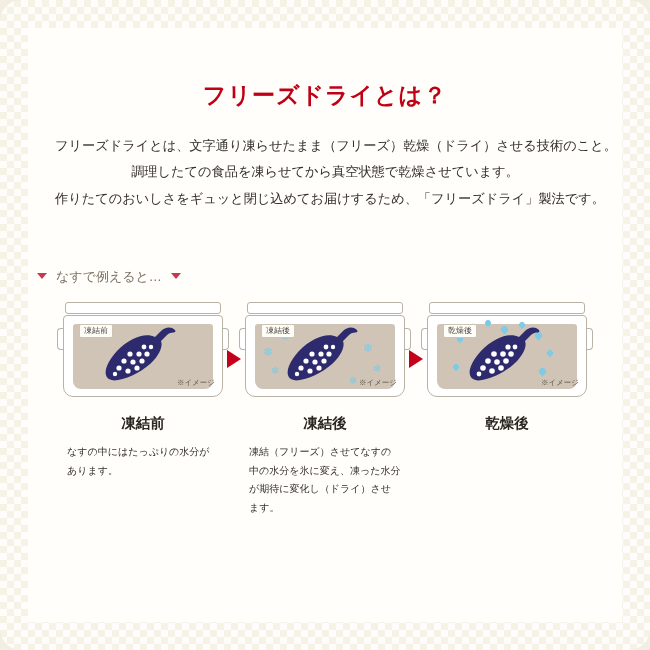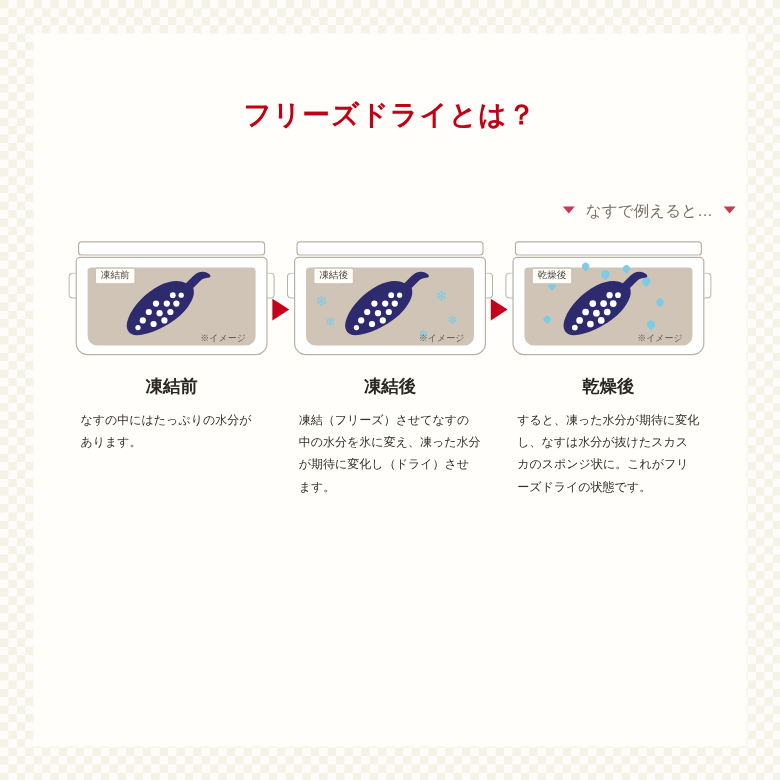--- a/index.html
+++ b/index.html
@@ -18,20 +18,21 @@
     position: relative;
     width: 650px;
     height: 650px;
     box-sizing: border-box;
     background-color: #f5f2e6;
     background-image:
       linear-gradient(45deg, rgba(255,255,255,0.85) 25%, transparent 25%, transparent 75%, rgba(255,255,255,0.85) 75%),
       linear-gradient(45deg, rgba(255,255,255,0.85) 25%, transparent 25%, transparent 75%, rgba(255,255,255,0.85) 75%);
     background-size: 14px 14px;
     background-position: 0 0, 7px 7px;
+    border-radius: 21px;
   }
   #inner-card {
     position: absolute;
     left: 28px;
     top: 28px;
     width: 594px;
     height: 594px;
     background: #fffefb;
     box-sizing: border-box;
   }
@@ -48,21 +49,21 @@
     width: 540px;
     text-align: center;
     color: #332f2a;
     font-size: 13.2px;
     line-height: 2.0;
   }
   .lead div { white-space: nowrap; }
 
   .example-label {
     margin-top: 56px;
-    text-align: right;
+    text-align: left;
     color: #7a6f60;
     font-size: 13px;
     position: relative;
   }
   .example-label .arrow-down {
     display: inline-block;
     width: 0; height: 0;
     border-left: 5px solid transparent;
     border-right: 5px solid transparent;
     border-top: 6px solid #c53a52;
@@ -138,21 +139,21 @@
     border: 1px solid #cbc3b4;
     border-radius: 2px;
     font-size: 8px;
     color: #4a443c;
     padding: 2px 4px;
     line-height: 1;
     z-index: 4;
   }
   .img-note {
     position: absolute;
-    right: 18px;
+    right: 8px;
     bottom: 12px;
     font-size: 7.5px;
     color: #5c564d;
     z-index: 4;
   }
 
   
   .eggplant {
     position: absolute;
     left: 34px;
@@ -208,20 +209,25 @@
   }
 </style>
 </head>
 <body>
 
 <div id="page">
   <div id="inner-card">
 
     <div class="title">フリーズドライとは？</div>
 
+    <div class="lead">
+      <div>フリーズドライとは、文字通り凍らせたまま（フリーズ）乾燥（ドライ）させる技術のこと。</div>
+      <div>調理したての食品を凍らせてから真空状態で乾燥させています。</div>
+      <div>作りたてのおいしさをギュッと閉じ込めてお届けするため、「フリーズドライ」製法です。</div>
+    </div>
 
     <div class="example-label">
       <span class="arrow-down"></span><span>なすで例えると…</span><span class="arrow-down"></span>
     </div>
 
     <div class="panels">
 
       <div class="panel">
         <div class="tray">
           <div class="tray-handle-l"></div>
@@ -331,18 +337,17 @@
                 <circle cx="42" cy="30" r="2.8"></circle>
                 <circle cx="50" cy="30" r="2.8"></circle>
               <circle cx="47" cy="23" r="2.6"></circle>
                 <circle cx="54" cy="23" r="2.4"></circle>
                 <circle cx="18" cy="50" r="2.4"></circle>
             </g>
           </svg>
           <div class="img-note">※イメージ</div>
         </div>
         <div class="cap-title">乾燥後</div>
-        <div class="cap-body">すると、凍った水分が期待に変化し、なすは水分が抜けたスカスカのスポンジ状に。これがフリーズドライの状態です。</div>
       </div>
 
     </div>
   </div>
 </div>
 
 </body></html>

